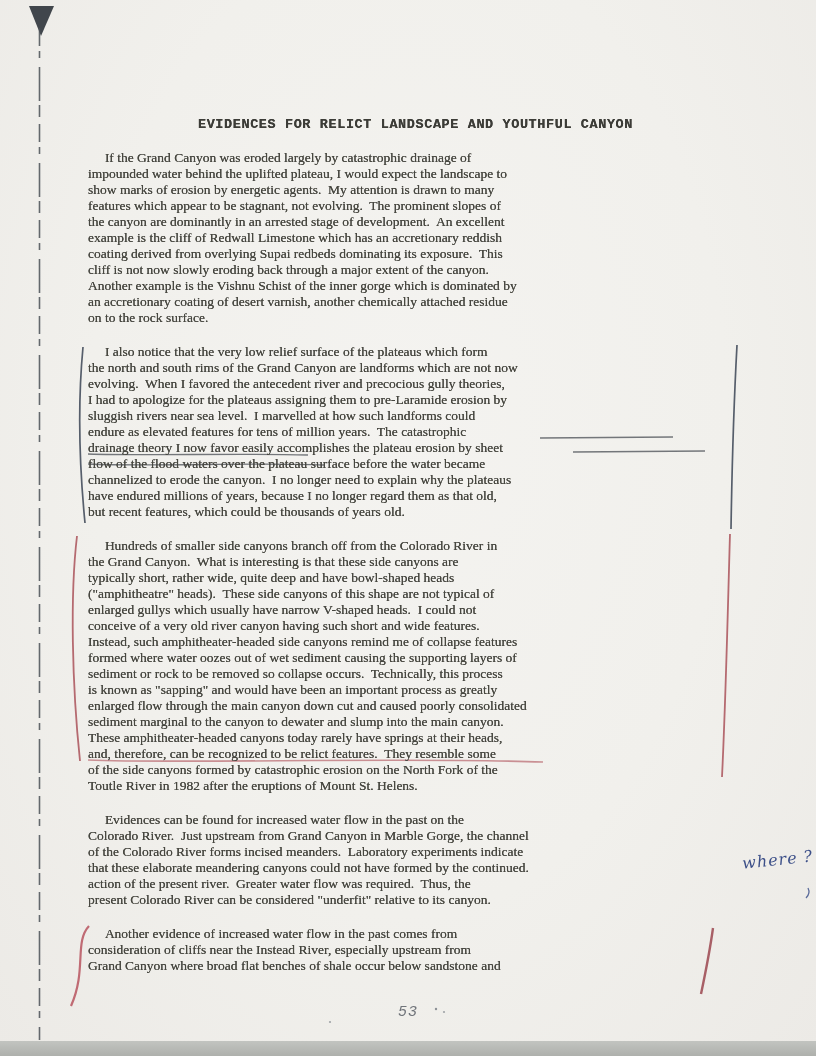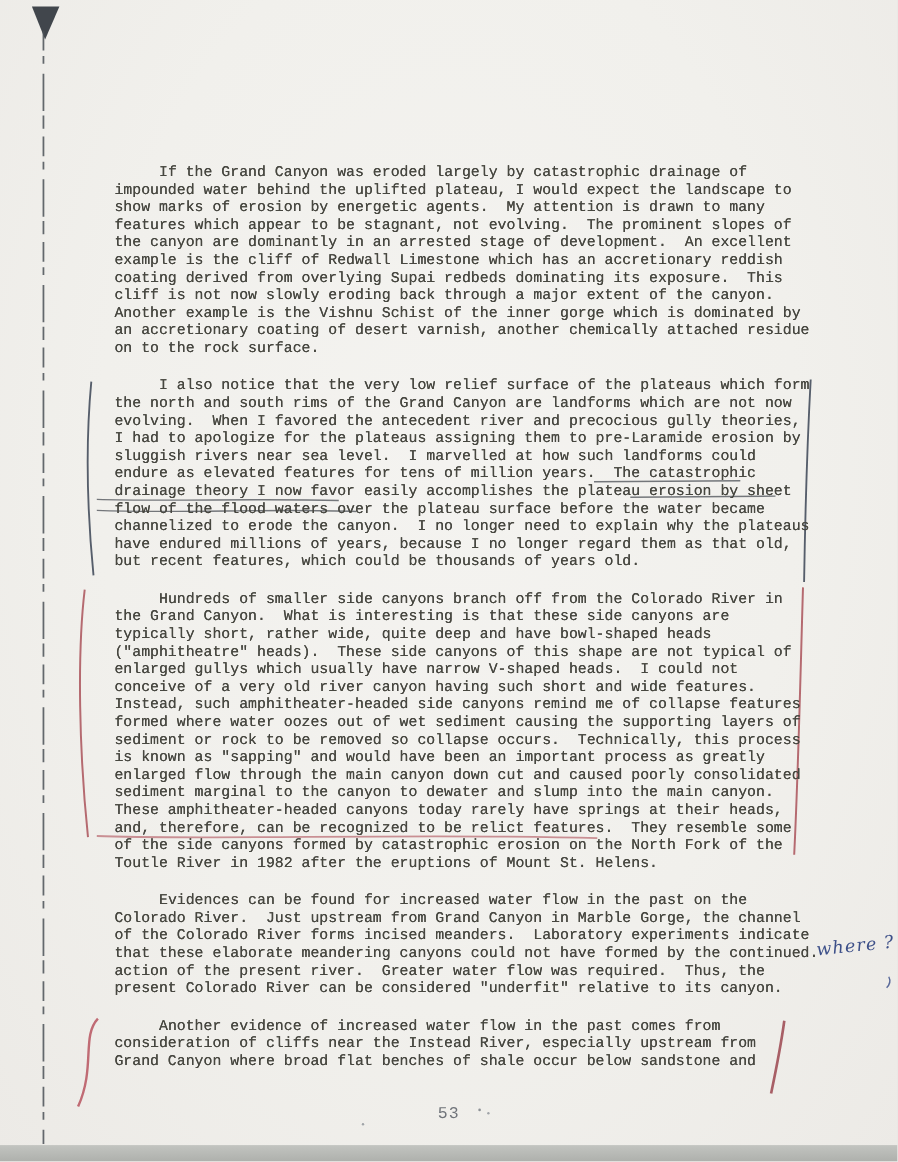--- a/index.html
+++ b/index.html
@@ -24,42 +24,44 @@
     text-shadow: 0 0 0.5px #3c3c37;
     white-space: pre;
   }
   .doc-body {
     position: absolute;
     left: 88px; top: 150px; width: 660px;
     font-size: 13.5px;
     line-height: 16px;
   }
   .doc-body p {
-    margin: 0 0 18px 16px;
+    margin: 0 0 18px 0;
     white-space: pre-wrap;
     text-shadow: 0 0 0.45px #474740;
+    font-family: Liberation Serif, serif;
   }
   .handwritten-note {
     position: absolute;
     left: 742px; top: 850px;
     font-family: "DejaVu Serif", serif;
     font-style: italic;
     font-size: 16px;
     color: #3c4f88;
     transform: rotate(-6deg);
     letter-spacing: 1px;
     white-space: pre;
   }
   .page-number {
     position: absolute;
     left: 0; top: 1004px; width: 816px;
     text-align: center;
     font-size: 15px;
     color: #70747a;
     letter-spacing: 1px;
+    font-style: italic;
   }
   .bottom-strip {
     position: absolute;
     left: 0; bottom: 0; width: 816px; height: 15px;
     background: linear-gradient(to bottom, #c2c4c0, #aeb0ac);
   }
   svg.marks-overlay {
     position: absolute; left: 0; top: 0;
     width: 816px; height: 1056px;
     pointer-events: none;
@@ -91,20 +93,21 @@
 
     <path d="M 88,760 C 180,764 400,757 543,762" fill="none" stroke="#c98f93" stroke-width="1.6"></path>
 
     <path d="M 808,888 C 810,892 808,896 806,898" fill="none" stroke="#5a6a9a" stroke-width="1.3"></path>
 
     <circle cx="436" cy="1009" r="1.2" fill="#8d9196"></circle>
     <circle cx="444" cy="1012" r="1.1" fill="#a0a4a8"></circle>
     <circle cx="330" cy="1022" r="1.1" fill="#a0a4a8"></circle>
   </svg>
 
+  <div class="doc-title">EVIDENCES FOR RELICT LANDSCAPE AND YOUTHFUL CANYON</div>
 
   <div class="doc-body">
     <p>     If the Grand Canyon was eroded largely by catastrophic drainage of
 impounded water behind the uplifted plateau, I would expect the landscape to
 show marks of erosion by energetic agents.  My attention is drawn to many
 features which appear to be stagnant, not evolving.  The prominent slopes of
 the canyon are dominantly in an arrested stage of development.  An excellent
 example is the cliff of Redwall Limestone which has an accretionary reddish
 coating derived from overlying Supai redbeds dominating its exposure.  This
 cliff is not now slowly eroding back through a major extent of the canyon.

